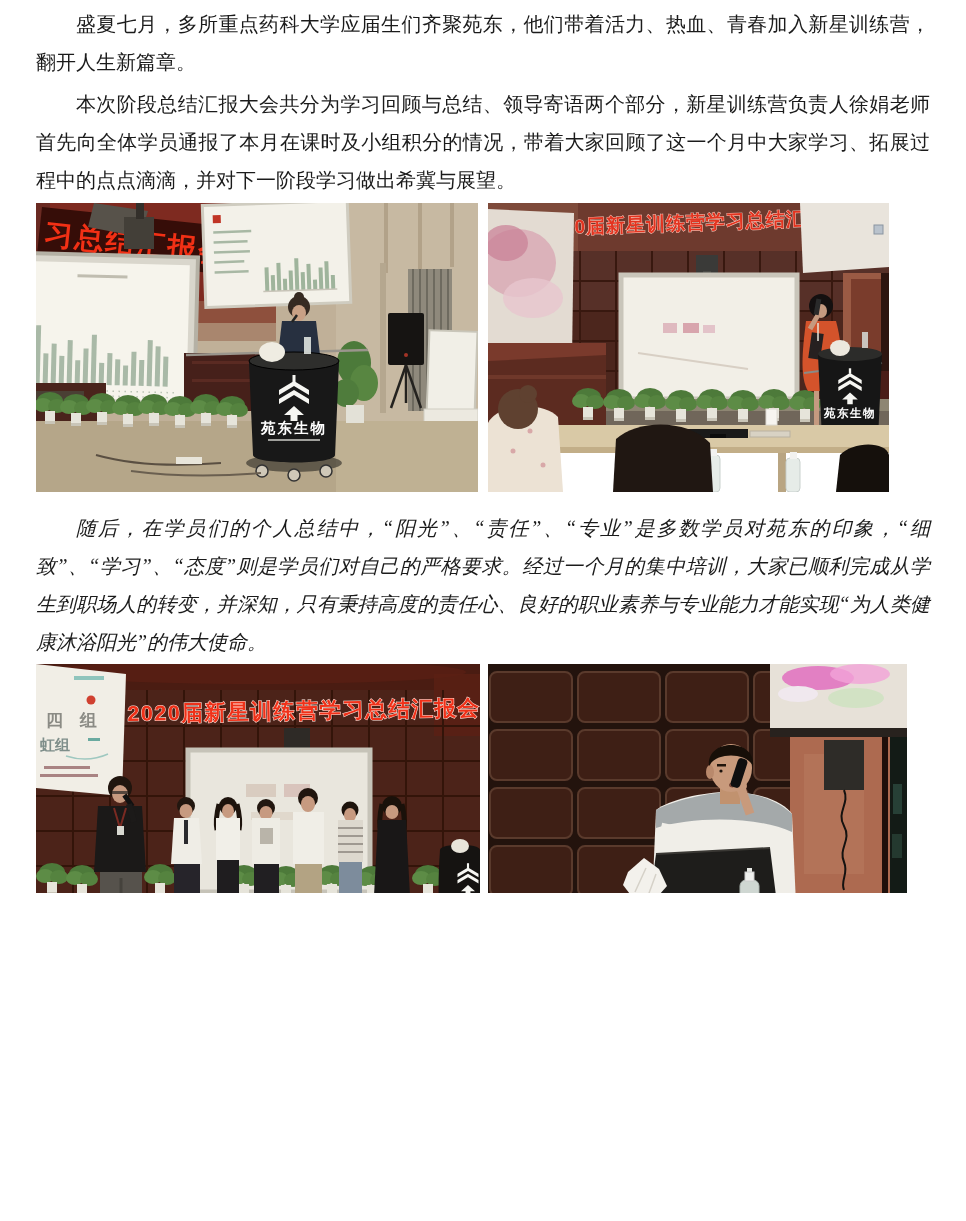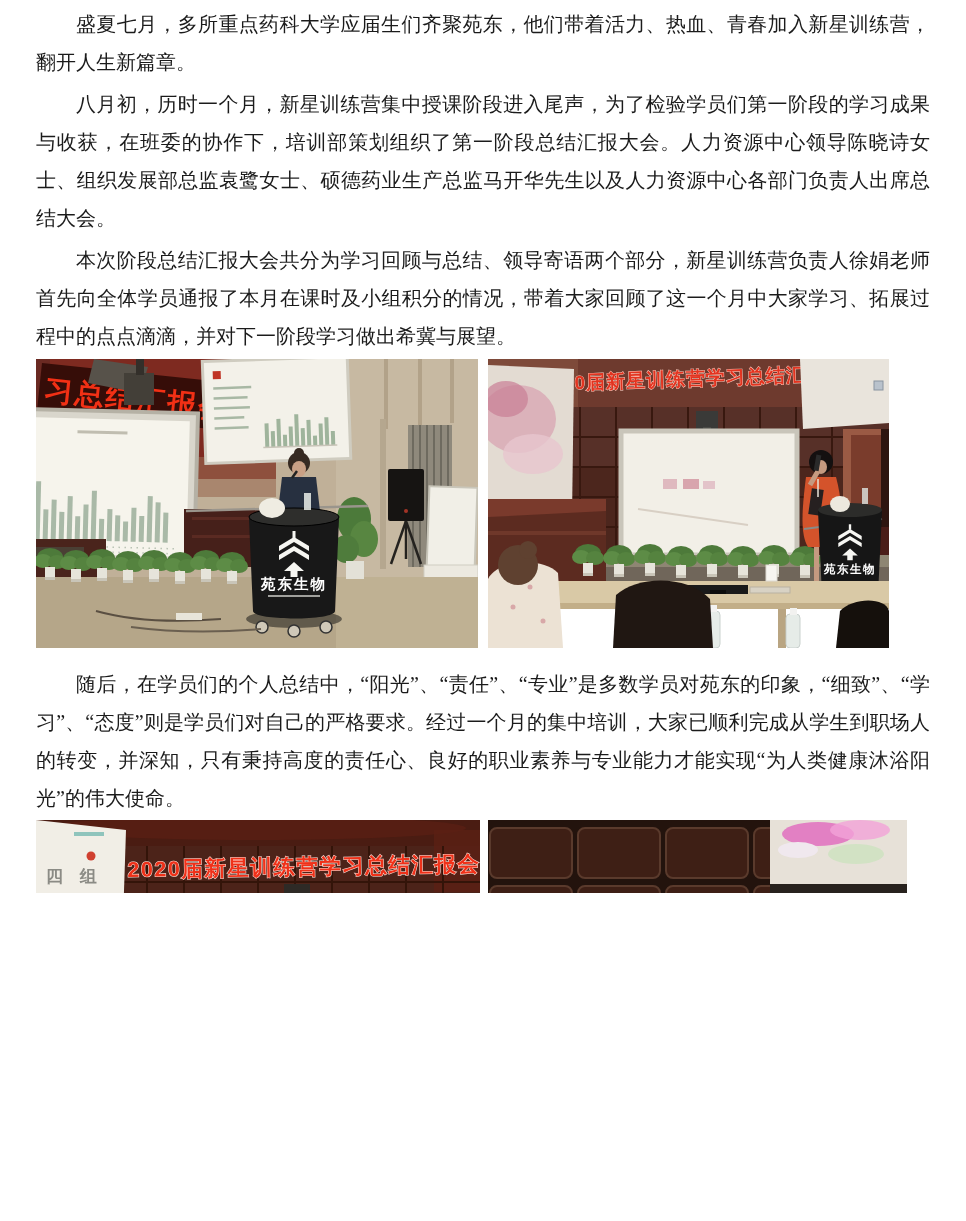--- a/index.html
+++ b/index.html
@@ -1,38 +1,37 @@
 <!DOCTYPE html>
 <html><head>
 <meta charset="utf-8">
 <style>
   html,body{margin:0;padding:0;background:#ffffff;}
   .page{width:966px;height:893px;background:#fff;overflow:hidden;position:relative;
         font-family:"Liberation Serif","DejaVu Serif",serif;}
   .text-block{padding:0 36px;}
   .tb1{padding-top:5px;}
-  .tb2{padding-top:17px;padding-bottom:3px;}
+  .tb2{padding-top:17px;padding-bottom:3px;font-style:italic;}
   p.para{margin:0 0 4px 0;font-size:20px;line-height:38px;color:#1b1b1b;
          text-align:justify;text-indent:2em;}
   .tb2 p.para{margin:0;}
   .photo-row{display:flex;padding:0 36px;}
   .row1{margin-top:3px;gap:10px;}
   .row2{gap:8px;}
   figure{margin:0;font-size:0;}
   svg{display:block;}
   .banner-txt{font-family:"Liberation Sans","DejaVu Sans",sans-serif;font-weight:bold;}
 </style>
 </head>
 <body>
 
 <div class="page">
 
   <div class="text-block tb1">
     <p class="para">盛夏七月，多所重点药科大学应届生们齐聚苑东，他们带着活力、热血、青春加入新星训练营，翻开人生新篇章。</p>
-    <p class="para">八月初，历时一个月，新星训练营集中授课阶段进入尾声，为了检验学员们第一阶段的学习成果与收获，在班委的协作下，培训部策划组织了第一阶段总结汇报大会。人力资源中心领导陈晓诗女士、组织发展部总监袁鹭女士、硕德药业生产总监马开华先生以及人力资源中心各部门负责人出席总结大会。</p>
     <p class="para">本次阶段总结汇报大会共分为学习回顾与总结、领导寄语两个部分，新星训练营负责人徐娟老师首先向全体学员通报了本月在课时及小组积分的情况，带着大家回顾了这一个月中大家学习、拓展过程中的点点滴滴，并对下一阶段学习做出希冀与展望。</p>
   </div>
 
   <div class="photo-row row1">
 
     <figure>
       <svg width="442" height="289" viewBox="0 0 442 289">
         <defs>
           <g id="plantA">
             <ellipse cx="0" cy="-14" rx="13" ry="9" fill="#4d7a3a"></ellipse>

